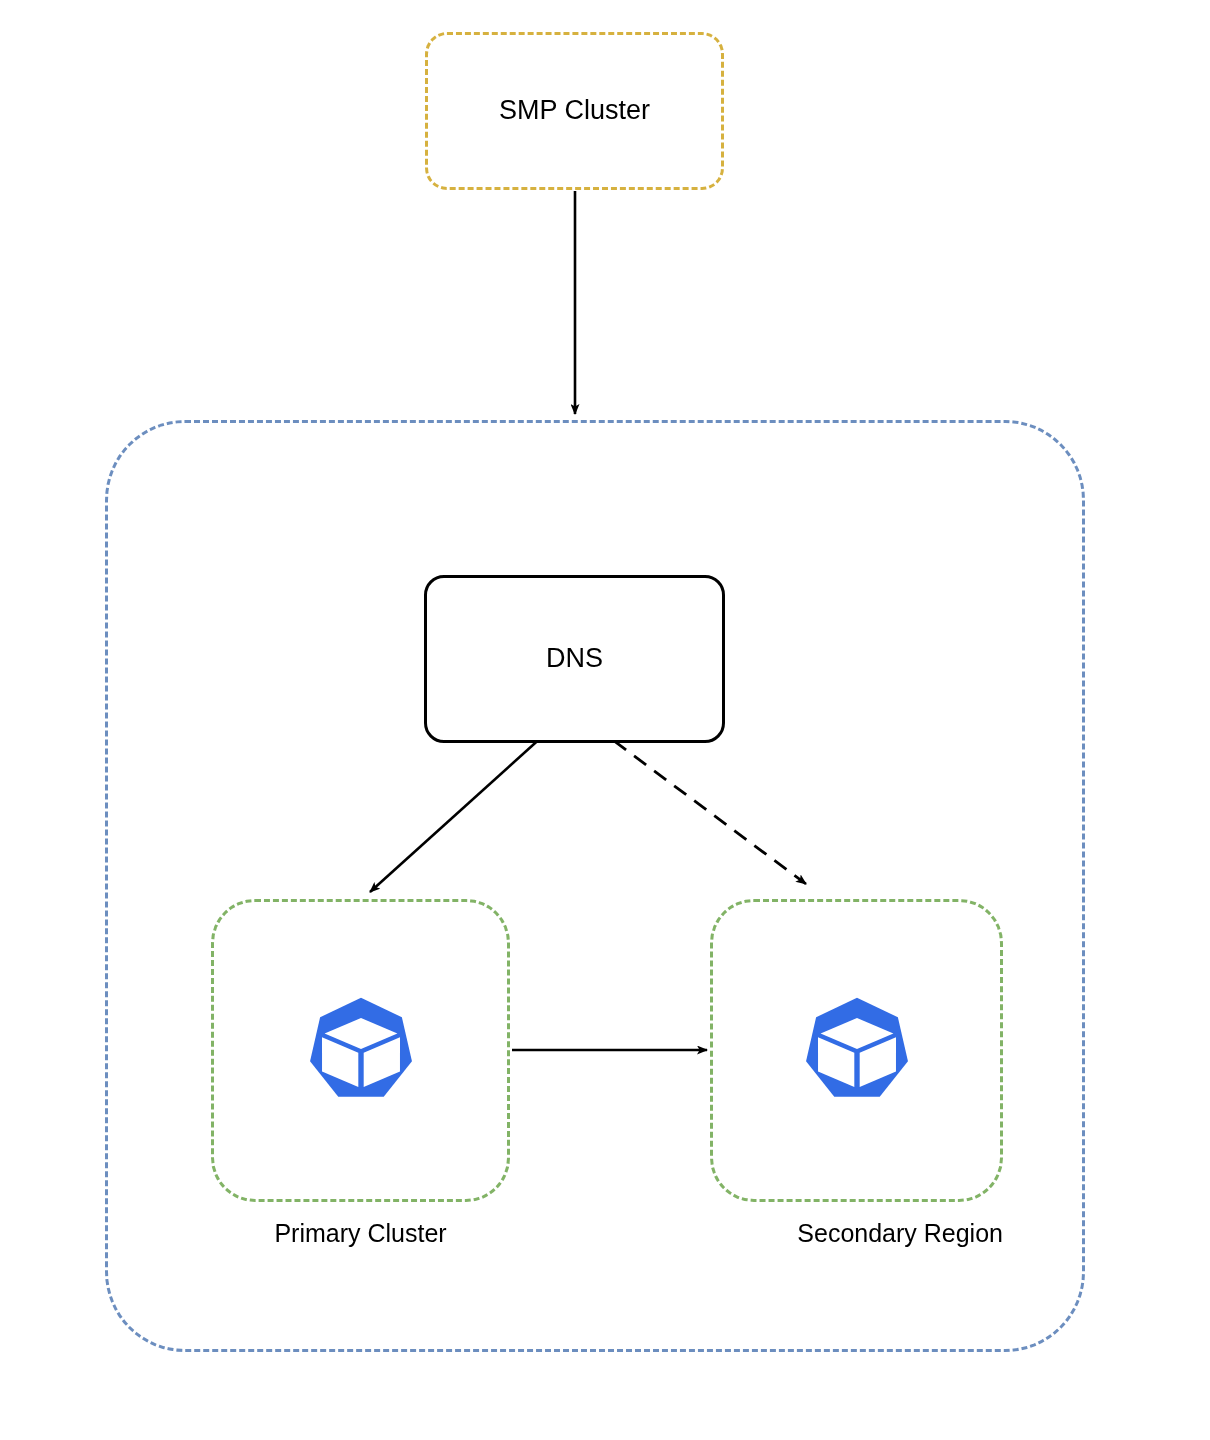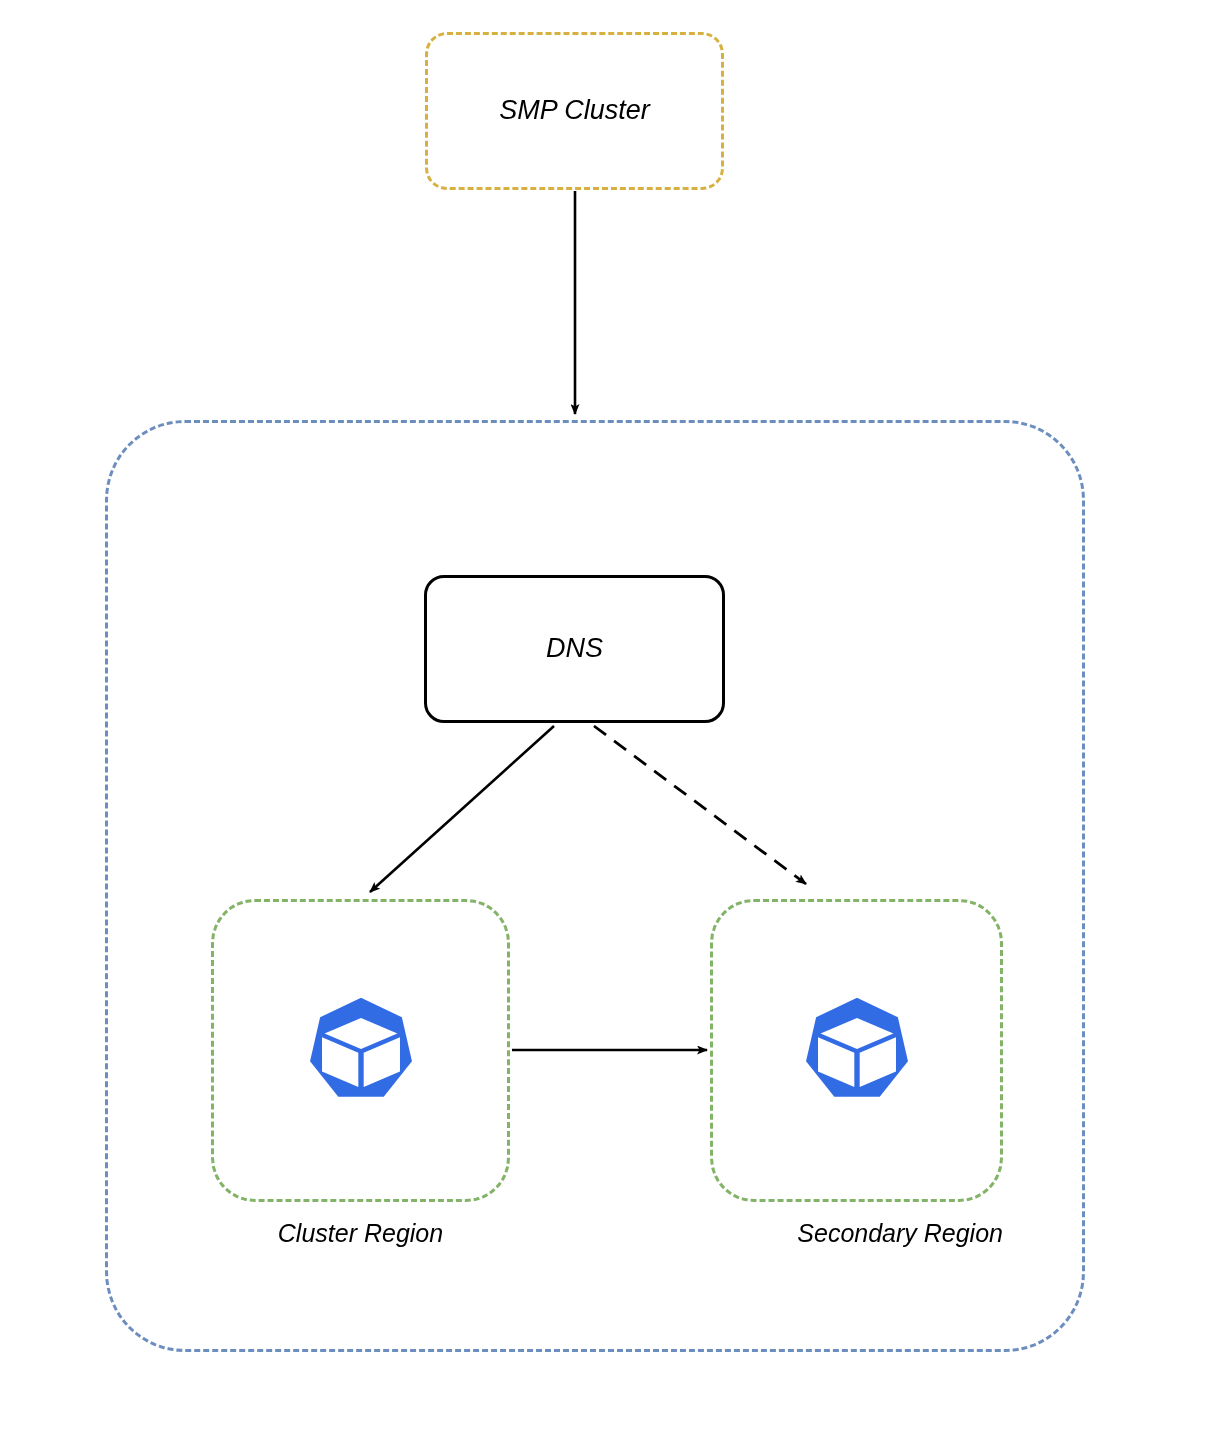--- a/index.html
+++ b/index.html
@@ -10,21 +10,20 @@
   body {
     font-family: "Liberation Sans", sans-serif;
     -webkit-font-smoothing: antialiased;
   }
   #canvas {
     position: relative;
     width: 1210px;
     height: 1440px;
     background: #ffffff;
     overflow: hidden;
-    font-style: italic;
   }
   #edges {
     position: absolute;
     left: 0;
     top: 0;
     width: 1210px;
     height: 1440px;
     pointer-events: none;
   }
 
@@ -63,21 +62,21 @@
     height: 932px;
     border: 3px dashed #6c8ebf;
     border-radius: 80px;
   }
 
   
   #dns-node {
     left: 424px;
     top: 575px;
     width: 301px;
-    height: 148px;
+    height: 168px;
     border: 3px solid #000000;
     border-radius: 20px;
     background: #ffffff;
   }
 
   
   .region-box {
     position: absolute;
     box-sizing: border-box;
     border: 3px dashed #82b366;
@@ -165,21 +164,21 @@
   </div>
 
   <div class="region-box" id="region-primary-box">
     <svg class="k8s-logo" viewBox="0 0 100 100" xmlns="http://www.w3.org/2000/svg">
       <path d="M50 2.5 L86.5 19.8 L95.5 59.2 L70.3 90.8 L29.7 90.8 L4.5 59.2 L13.5 19.8 Z" fill="#326ce5"></path>
       <path d="M50 20.5 L82.5 34.3 L50 48.2 L17.5 34.3 Z" fill="#ffffff"></path>
       <path d="M15.2 37.8 L47.6 51.6 L47.6 82.2 L15.2 68.4 Z" fill="#ffffff"></path>
       <path d="M84.8 37.8 L84.8 68.4 L52.4 82.2 L52.4 51.6 Z" fill="#ffffff"></path>
     </svg>
   </div>
-  <div class="region-caption" id="region-primary-caption">Cluster Region</div>
+  <div class="region-caption" id="region-primary-caption">Primary Cluster</div>
 
   <div class="region-box" id="region-secondary-box">
     <svg class="k8s-logo" viewBox="0 0 100 100" xmlns="http://www.w3.org/2000/svg">
       <path d="M50 2.5 L86.5 19.8 L95.5 59.2 L70.3 90.8 L29.7 90.8 L4.5 59.2 L13.5 19.8 Z" fill="#326ce5"></path>
       <path d="M50 20.5 L82.5 34.3 L50 48.2 L17.5 34.3 Z" fill="#ffffff"></path>
       <path d="M15.2 37.8 L47.6 51.6 L47.6 82.2 L15.2 68.4 Z" fill="#ffffff"></path>
       <path d="M84.8 37.8 L84.8 68.4 L52.4 82.2 L52.4 51.6 Z" fill="#ffffff"></path>
     </svg>
   </div>
   <div class="region-caption" id="region-secondary-caption">Secondary Region</div>

